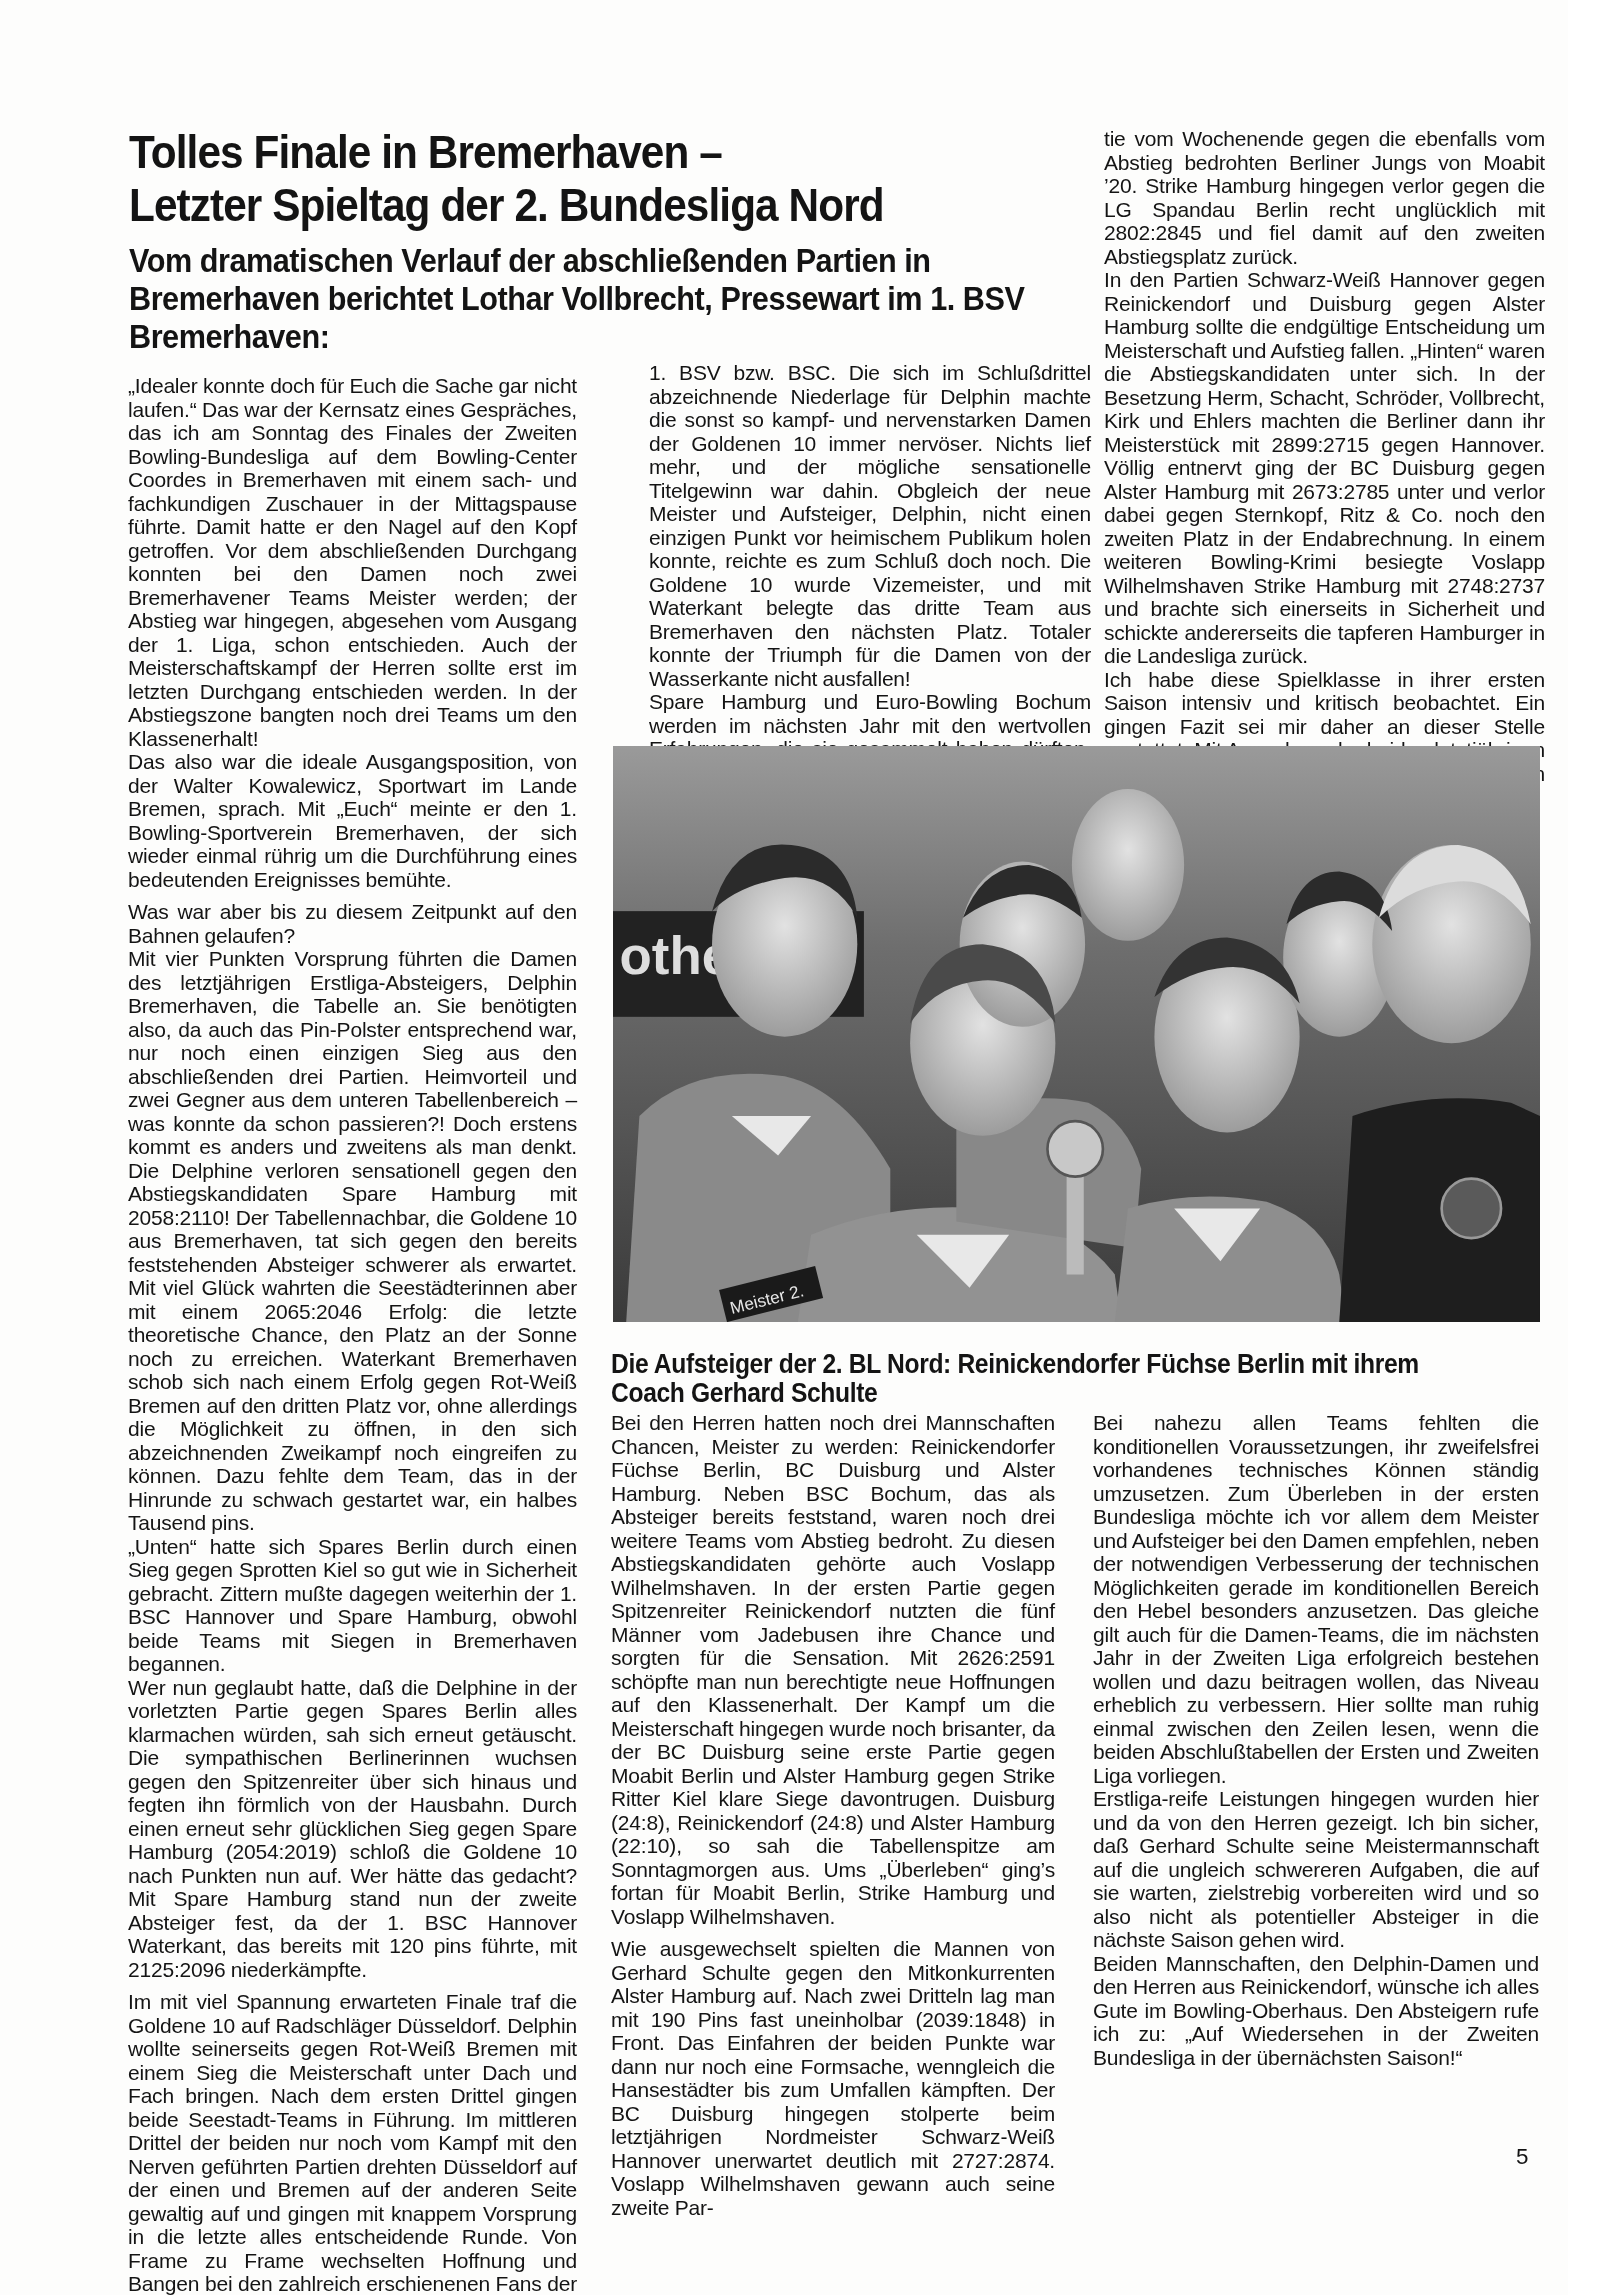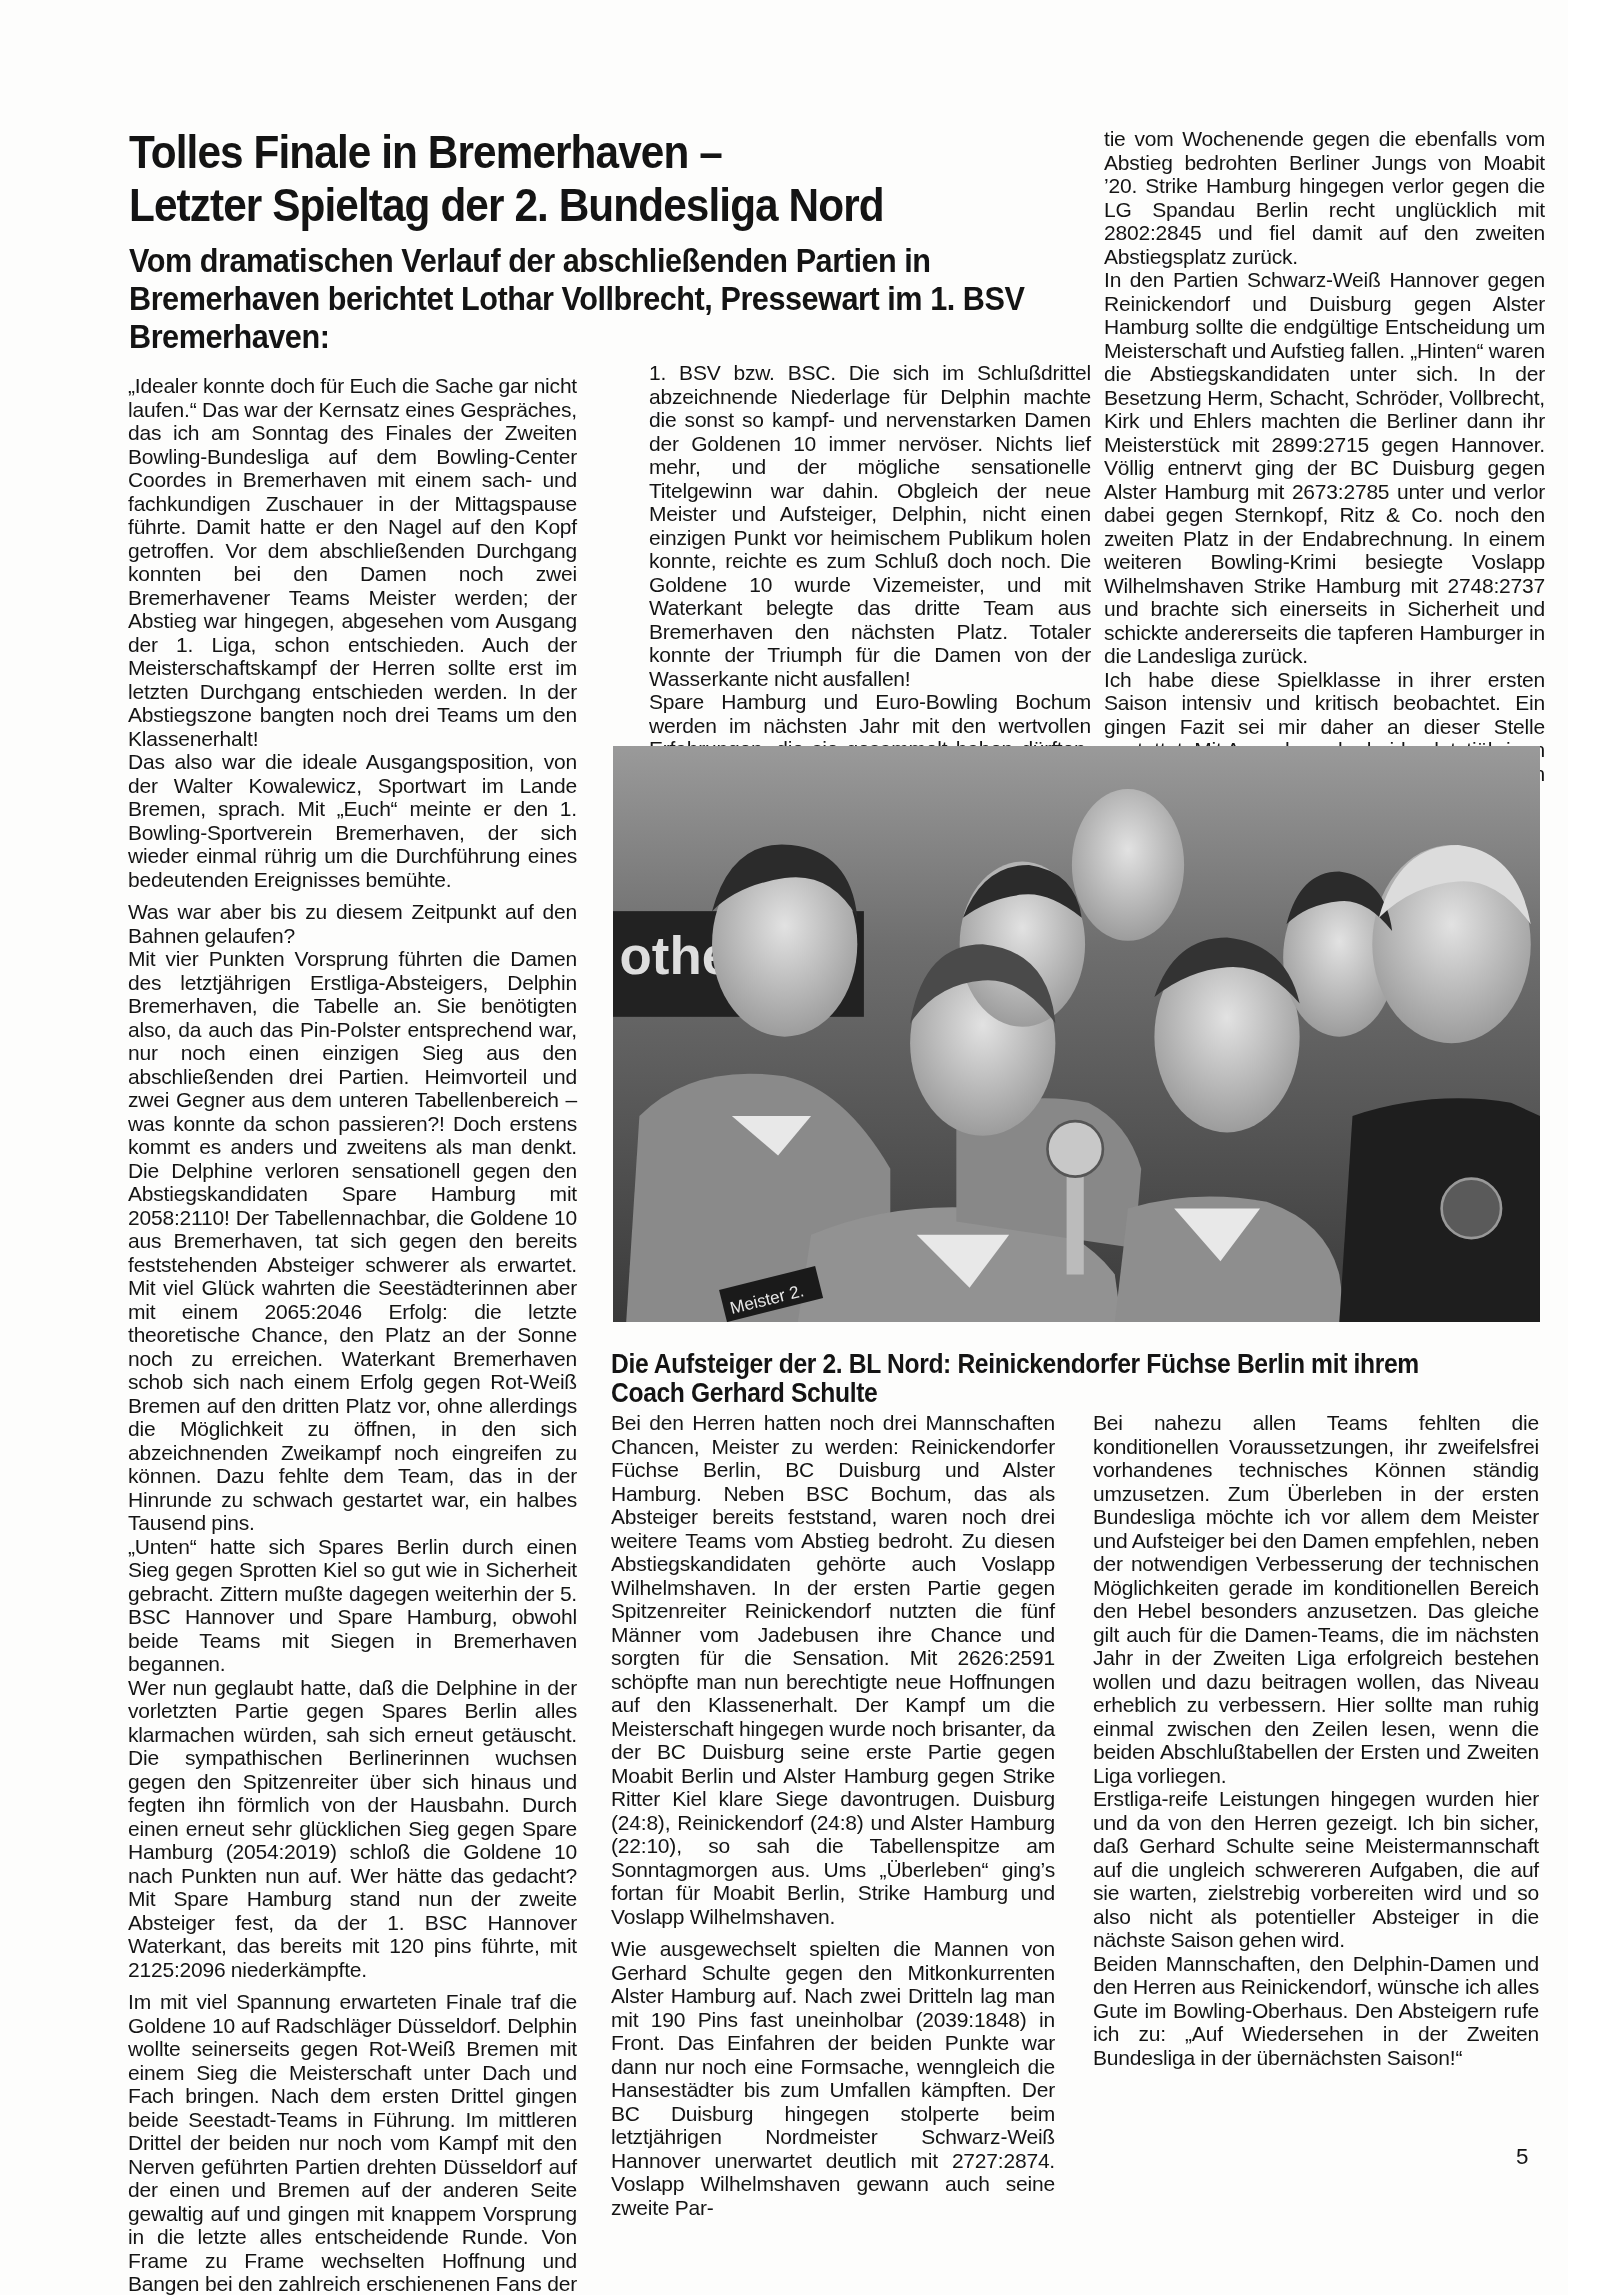--- a/index.html
+++ b/index.html
@@ -45,21 +45,21 @@
     <span>Letzter Spieltag der 2. Bundesliga Nord</span>
   </h1>
 
   <h2 class="subtitle">Vom dramatischen Verlauf der abschließenden Partien in Bremerhaven berichtet Lothar Vollbrecht, Pressewart im 1. BSV Bremerhaven:</h2>
 
   <div class="col" id="col1">
     <p>„Idealer konnte doch für Euch die Sache gar nicht laufen.“ Das war der Kernsatz eines Gespräches, das ich am Sonntag des Finales der Zweiten Bowling-Bundesliga auf dem Bowling-Center Coordes in Bremerhaven mit einem sach- und fachkundigen Zuschauer in der Mittagspause führte. Damit hatte er den Nagel auf den Kopf getroffen. Vor dem abschließenden Durchgang konnten bei den Damen noch zwei Bremerhavener Teams Meister werden; der Abstieg war hingegen, abgesehen vom Ausgang der 1. Liga, schon entschieden. Auch der Meisterschaftskampf der Herren sollte erst im letzten Durchgang entschieden werden. In der Abstiegszone bangten noch drei Teams um den Klassenerhalt!</p>
     <p>Das also war die ideale Ausgangsposition, von der Walter Kowalewicz, Sportwart im Lande Bremen, sprach. Mit „Euch“ meinte er den 1. Bowling-Sportverein Bremerhaven, der sich wieder einmal rührig um die Durchführung eines bedeutenden Ereignisses bemühte.</p>
     <p class="gap">Was war aber bis zu diesem Zeitpunkt auf den Bahnen gelaufen?</p>
     <p>Mit vier Punkten Vorsprung führten die Damen des letztjährigen Erstliga-Absteigers, Delphin Bremerhaven, die Tabelle an. Sie benötigten also, da auch das Pin-Polster entsprechend war, nur noch einen einzigen Sieg aus den abschließenden drei Partien. Heimvorteil und zwei Gegner aus dem unteren Tabellenbereich – was konnte da schon passieren?! Doch erstens kommt es anders und zweitens als man denkt. Die Delphine verloren sensationell gegen den Abstiegskandidaten Spare Hamburg mit 2058:2110! Der Tabellennachbar, die Goldene 10 aus Bremerhaven, tat sich gegen den bereits feststehenden Absteiger schwerer als erwartet. Mit viel Glück wahrten die Seestädterinnen aber mit einem 2065:2046 Erfolg: die letzte theoretische Chance, den Platz an der Sonne noch zu erreichen. Waterkant Bremerhaven schob sich nach einem Erfolg gegen Rot-Weiß Bremen auf den dritten Platz vor, ohne allerdings die Möglichkeit zu öffnen, in den sich abzeichnenden Zweikampf noch eingreifen zu können. Dazu fehlte dem Team, das in der Hinrunde zu schwach gestartet war, ein halbes Tausend pins.</p>
-    <p>„Unten“ hatte sich Spares Berlin durch einen Sieg gegen Sprotten Kiel so gut wie in Sicherheit gebracht. Zittern mußte dagegen weiterhin der 5. BSC Hannover und Spare Hamburg, obwohl beide Teams mit Siegen in Bremerhaven begannen.</p>
+    <p>„Unten“ hatte sich Spares Berlin durch einen Sieg gegen Sprotten Kiel so gut wie in Sicherheit gebracht. Zittern mußte dagegen weiterhin der 1. BSC Hannover und Spare Hamburg, obwohl beide Teams mit Siegen in Bremerhaven begannen.</p>
     <p>Wer nun geglaubt hatte, daß die Delphine in der vorletzten Partie gegen Spares Berlin alles klarmachen würden, sah sich erneut getäuscht. Die sympathischen Berlinerinnen wuchsen gegen den Spitzenreiter über sich hinaus und fegten ihn förmlich von der Hausbahn. Durch einen erneut sehr glücklichen Sieg gegen Spare Hamburg (2054:2019) schloß die Goldene 10 nach Punkten nun auf. Wer hätte das gedacht? Mit Spare Hamburg stand nun der zweite Absteiger fest, da der 1. BSC Hannover Waterkant, das bereits mit 120 pins führte, mit 2125:2096 niederkämpfte.</p>
     <p class="gap">Im mit viel Spannung erwarteten Finale traf die Goldene 10 auf Radschläger Düsseldorf. Delphin wollte seinerseits gegen Rot-Weiß Bremen mit einem Sieg die Meisterschaft unter Dach und Fach bringen. Nach dem ersten Drittel gingen beide Seestadt-Teams in Führung. Im mittleren Drittel der beiden nur noch vom Kampf mit den Nerven geführten Partien drehten Düsseldorf auf der einen und Bremen auf der anderen Seite gewaltig auf und gingen mit knappem Vorsprung in die letzte alles entscheidende Runde. Von Frame zu Frame wechselten Hoffnung und Bangen bei den zahlreich erschienenen Fans der beiden Bremerhavener Mannschaften vom</p>
   </div>
 
   <div class="col" id="col2">
     <p>1. BSV bzw. BSC. Die sich im Schlußdrittel abzeichnende Niederlage für Delphin machte die sonst so kampf- und nervenstarken Damen der Goldenen 10 immer nervöser. Nichts lief mehr, und der mögliche sensationelle Titelgewinn war dahin. Obgleich der neue Meister und Aufsteiger, Delphin, nicht einen einzigen Punkt vor heimischem Publikum holen konnte, reichte es zum Schluß doch noch. Die Goldene 10 wurde Vizemeister, und mit Waterkant belegte das dritte Team aus Bremerhaven den nächsten Platz. Totaler konnte der Triumph für die Damen von der Wasserkante nicht ausfallen!</p>
     <p>Spare Hamburg und Euro-Bowling Bochum werden im nächsten Jahr mit den wertvollen Erfahrungen, die sie gesammelt haben dürften, den sofortigen Endabrechnung anstreben.</p>
   </div>
 
   <div class="col" id="col3">

